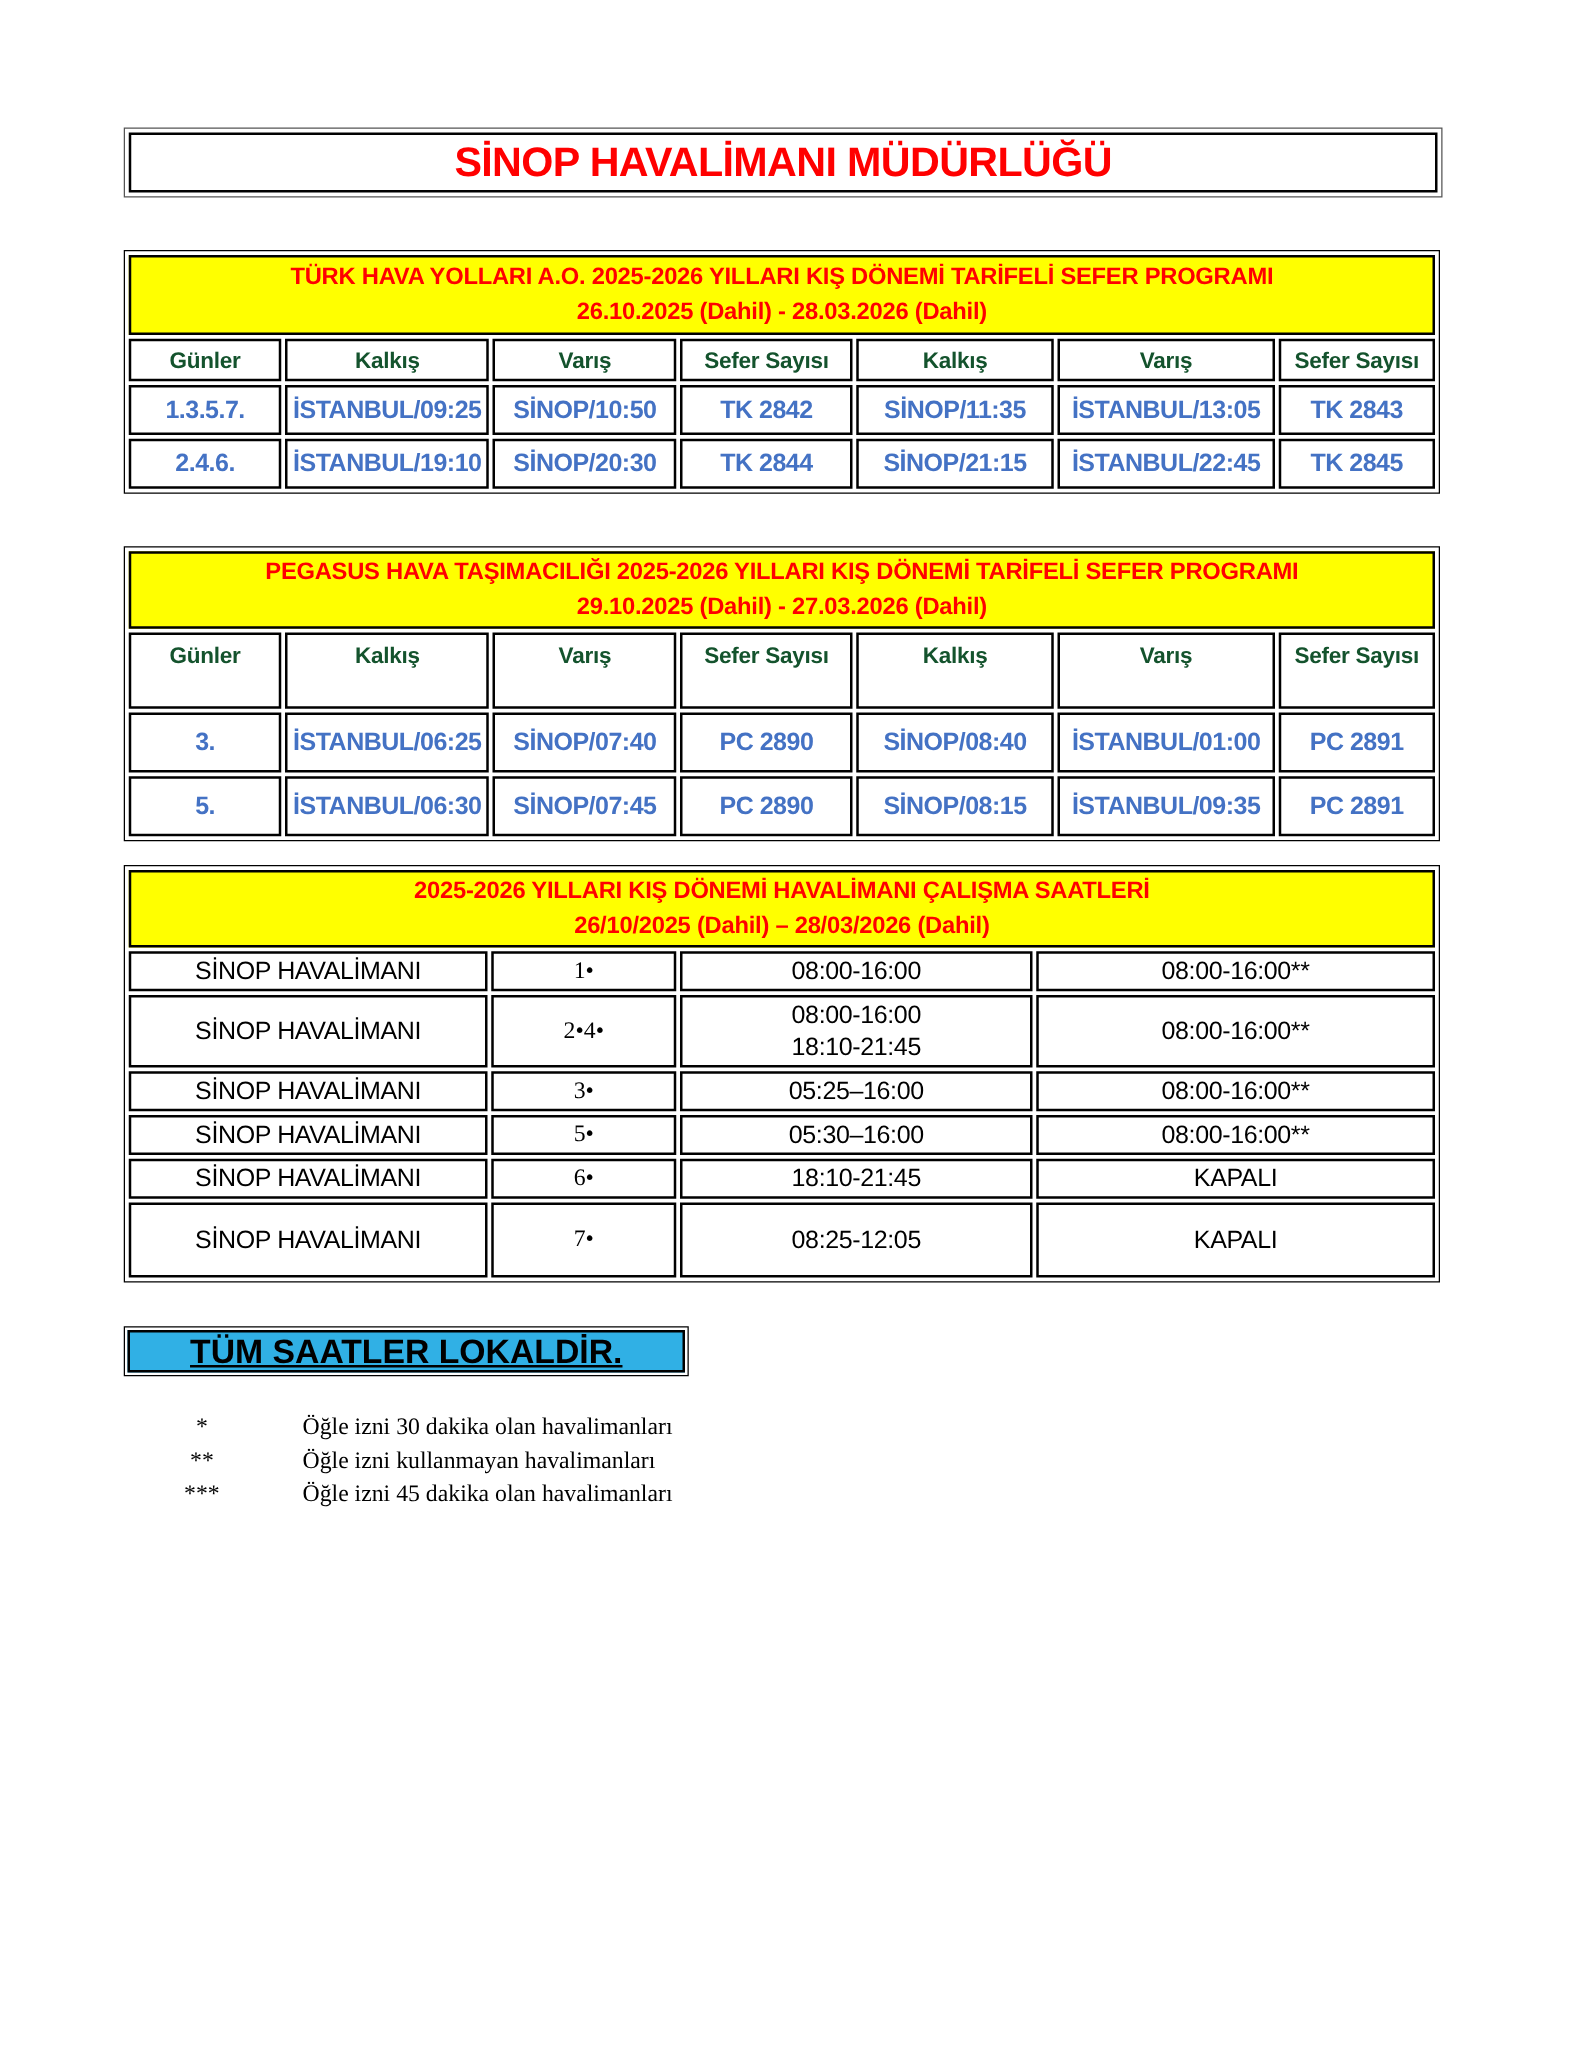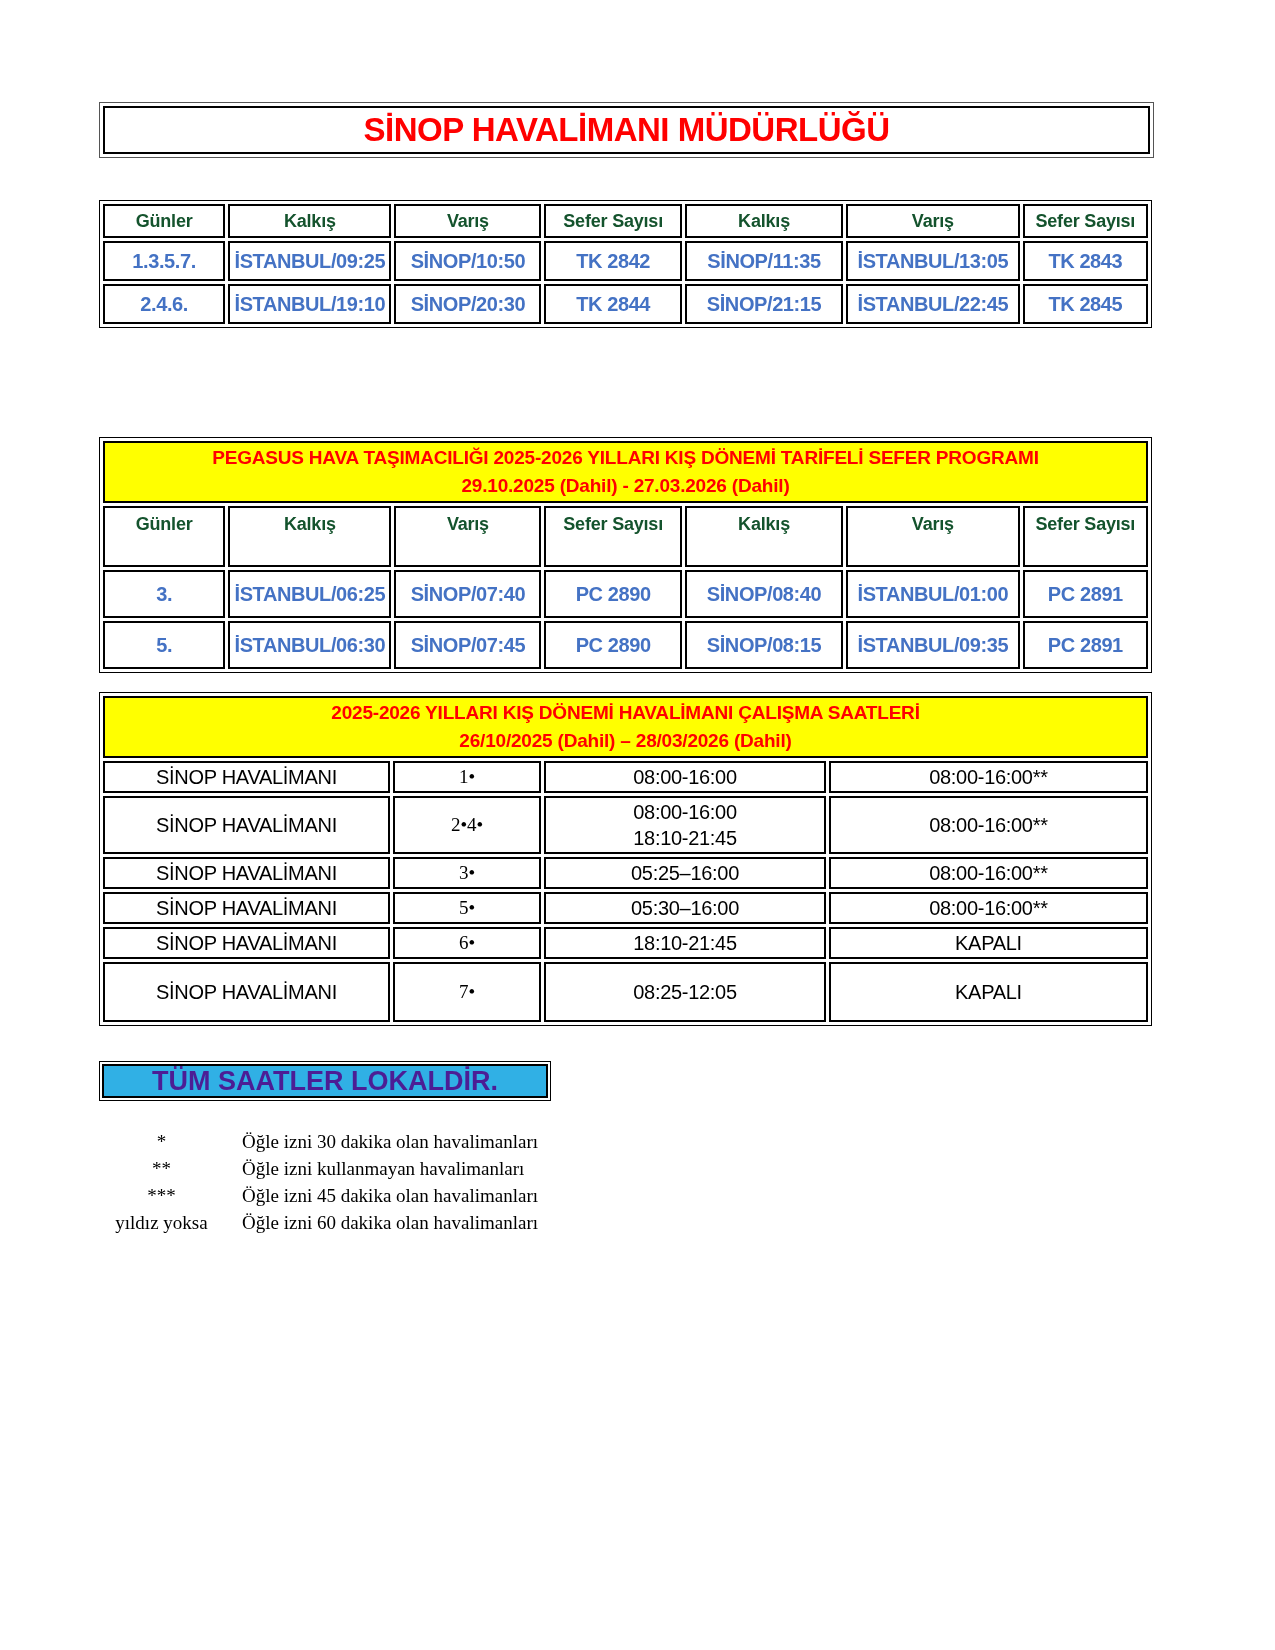--- a/index.html
+++ b/index.html
@@ -44,21 +44,21 @@
   .hours td.open,.hours td.office{font-size:20px;letter-spacing:-0.3px;line-height:26px;}
   .hours tr:nth-child(n+3) td{height:26px;}
   .hours tr:nth-child(7) td{height:54px;}
   .hours tr:nth-child(8) td{height:30px;}
 
   
   .banner-box{position:absolute;left:99px;top:1061px;width:446px;border:1px solid #000;
               padding:2px;background:#fff;}
   .banner-inner{border:2px solid #000;background:#30B0E5;height:30px;display:flex;
                 align-items:center;justify-content:center;}
-  .banner-inner span{color:#4c1d95;font-weight:bold;font-size:27px;letter-spacing:0px;}
+  .banner-inner span{color:#000000;font-weight:bold;font-size:27px;letter-spacing:0px;text-decoration:underline;}
 
   
   .footnotes{position:absolute;left:99px;top:1131px;width:460px;
              font-family:"Liberation Serif",serif;font-size:19px;color:#000;}
   .footnote-row{display:flex;align-items:baseline;height:27px;}
   .fsym{width:125px;text-align:center;flex:0 0 auto;}
   .ftxt{margin-left:18px;}
 </style>
 </head>
 <body>
@@ -75,20 +75,26 @@
     <colgroup>
       <col style="width:11.9%">
         <col style="width:15.9%">
         <col style="width:14.3%">
       <col style="width:13.4%">
         <col style="width:15.4%">
         <col style="width:16.9%">
       <col style="width:12.2%">
     </colgroup>
     <tbody>
+        <tr>
+          <td class="yellow" colspan="7">
+            <div class="t1">TÜRK HAVA YOLLARI A.O. 2025-2026 YILLARI KIŞ DÖNEMİ TARİFELİ SEFER PROGRAMI</div>
+            <div class="t2">26.10.2025 (Dahil) - 28.03.2026 (Dahil)</div>
+          </td>
+        </tr>
         <tr class="cols">
           <th>Günler</th>
           <th>Kalkış</th>
           <th>Varış</th>
           <th>Sefer Sayısı</th>
           <th>Kalkış</th>
           <th>Varış</th>
           <th>Sefer Sayısı</th>
         </tr>
         <tr class="data">
@@ -237,19 +243,15 @@
         <span class="ftxt">Öğle izni 30 dakika olan havalimanları</span>
       </div>
       <div class="footnote-row">
         <span class="fsym">**</span>
         <span class="ftxt">Öğle izni kullanmayan havalimanları</span>
       </div>
       <div class="footnote-row">
         <span class="fsym">***</span>
         <span class="ftxt">Öğle izni 45 dakika olan havalimanları</span>
       </div>
-      <div class="footnote-row">
-        <span class="fsym">yıldız yoksa</span>
-        <span class="ftxt">Öğle izni 60 dakika olan havalimanları</span>
-      </div>
     </div>
 
 </div>
 
 </body></html>

